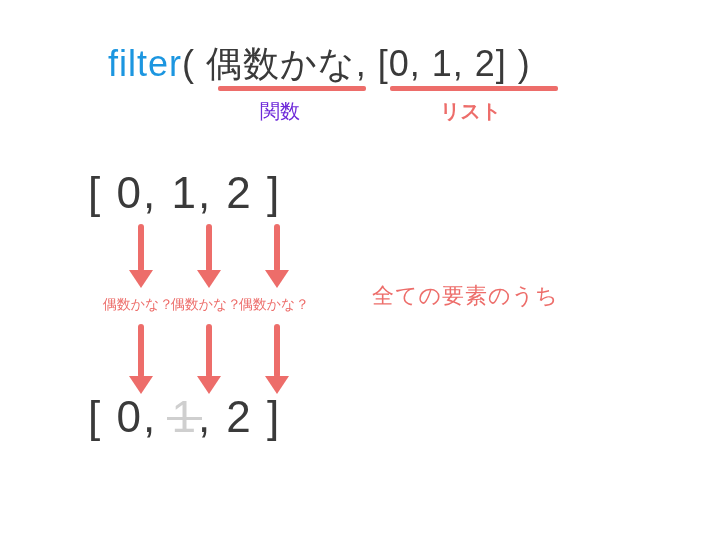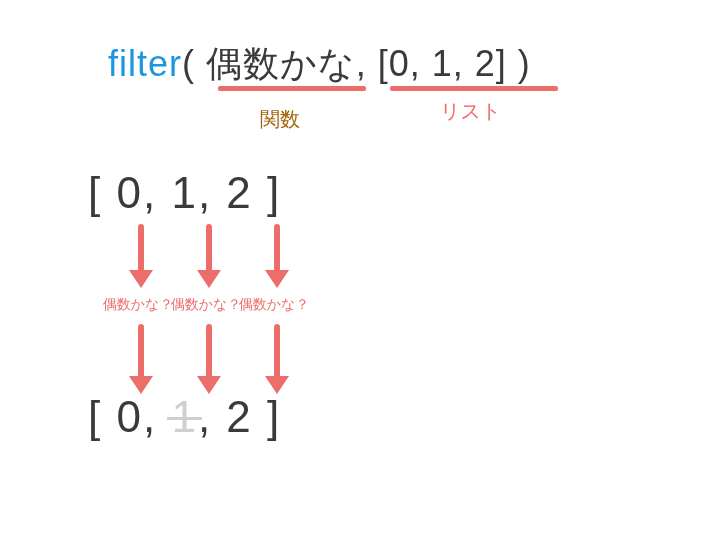--- a/index.html
+++ b/index.html
@@ -39,27 +39,27 @@
     position: absolute;
     top: 86px;
     left: 390px;
     width: 168px;
     height: 5px;
     background: #ed6d6a;
     border-radius: 2px;
   }
   .lab1 {
     position: absolute;
-    top: 106px; left: 260px;
-    font-size: 20px; color: #a16207;
+    top: 98px; left: 260px;
+    font-size: 20px; color: #6d28d9;
   }
   .lab2 {
     position: absolute;
     top: 98px; left: 440px;
-    font-size: 20px; color: #ed6d6a;
+    font-size: 20px; color: #ed6d6a; font-weight: bold;
   }
 
   
   .list-in {
     position: absolute;
     top: 168px;
     left: 88px;
     font-size: 44px;
     font-weight: 300;
     color: #3a3a3a;
@@ -157,15 +157,16 @@
 
   <div id="a1b" class="arrow long"></div>
   <div id="a2b" class="arrow long"></div>
   <div id="a3b" class="arrow long"></div>
 
   <div class="list-out">
     <span>[ </span><span>0</span><span>,  </span><span class="filtered">1</span><span>,  </span><span>2</span><span> ]</span>
   </div>
 
   <div class="expl">
+    <div>全ての要素のうち</div>
   </div>
 
 </div>
 
 </body></html>

